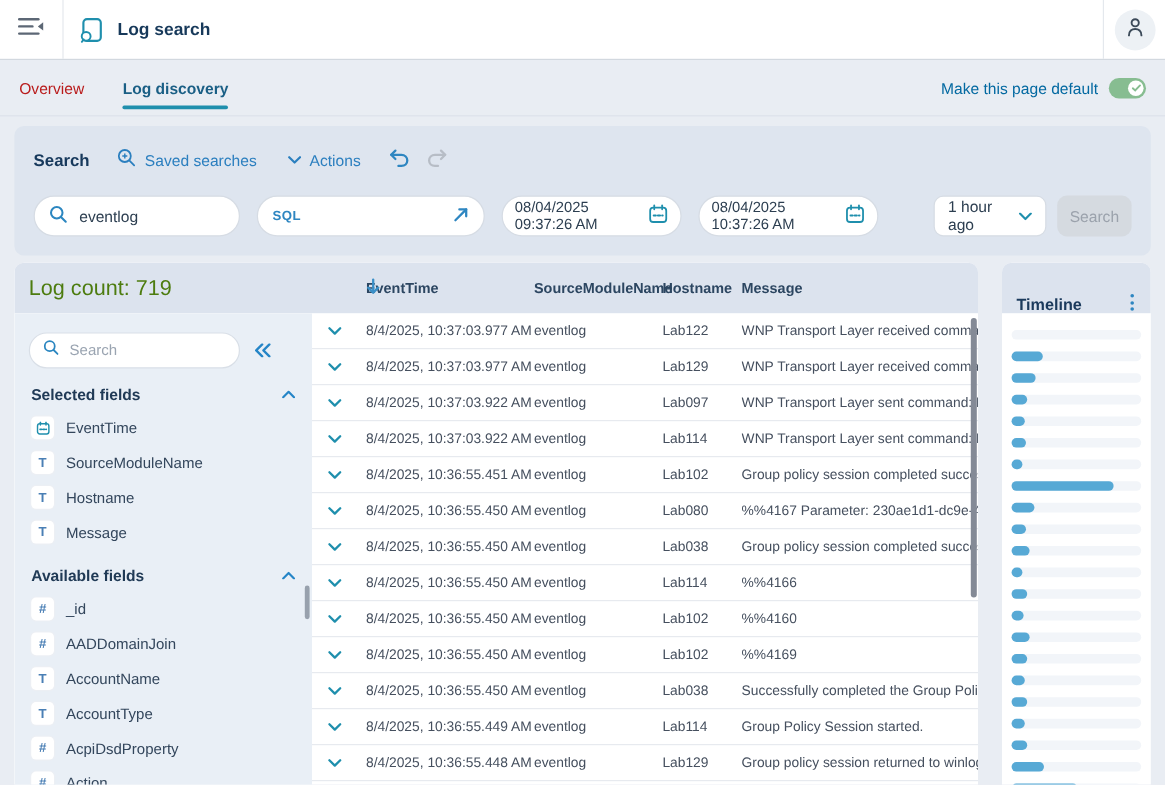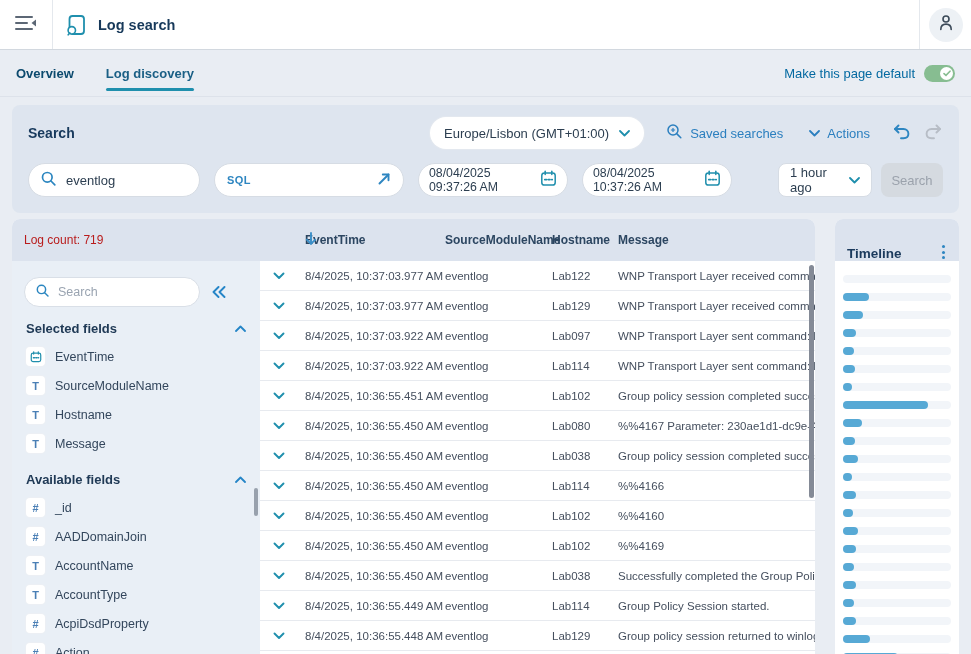--- a/index.html
+++ b/index.html
@@ -8,21 +8,21 @@
   
   .topbar{height:49px;background:#fff;border-bottom:1px solid #d2d8df;display:flex;align-items:center;}
   .burger-box{width:52px;height:100%;display:flex;align-items:center;justify-content:center;border-right:1px solid #e4e8ed;cursor:pointer;}
   .logo-box{margin-left:12px;display:flex;align-items:center;}
   .app-title{margin-left:10px;font-size:14.5px;font-weight:700;color:#17395a;}
   .topbar-right{margin-left:auto;height:100%;display:flex;align-items:center;justify-content:center;width:51px;border-left:1px solid #e4e8ed;}
   .avatar{width:34px;height:34px;border-radius:50%;background:#edf1f5;display:flex;align-items:center;justify-content:center;cursor:pointer;}
 
   
   .tabbar{height:46px;display:flex;align-items:stretch;padding:0 16px;border-bottom:1px solid #dde2ea;}
-  .tab{display:flex;align-items:center;font-size:13px;color:#0c4a6e;margin-right:32px;position:relative;cursor:pointer;font-weight:bold;}
+  .tab{display:flex;align-items:center;font-size:13px;color:#b91c1c;margin-right:32px;position:relative;cursor:pointer;}
   .tab.active{color:#1a5f85;font-weight:700;}
   .tab.active::after{content:"";position:absolute;left:0;right:0;bottom:5px;height:3px;border-radius:2px;background:#1f8fad;}
   .default-wrap{margin-left:auto;display:flex;align-items:center;gap:9px;font-size:13px;color:#0369a1;}
   .toggle{width:31px;height:17px;border-radius:9px;background:#87bd91;position:relative;cursor:pointer;}
   .toggle .knob{position:absolute;right:2px;top:2px;width:13px;height:13px;border-radius:50%;background:#fff;display:flex;align-items:center;justify-content:center;}
 
   
   .search-panel{margin:8px 12px 0;background:#dee5ef;border-radius:8px;padding:12px 16px 16px;}
   .sp-row1{display:flex;align-items:center;height:32px;}
   .sp-title{font-size:14px;font-weight:700;color:#17395c;}
@@ -41,21 +41,21 @@
   .sql-pill{width:164px;padding:0 12px;justify-content:space-between;margin-right:14px;cursor:pointer;}
   .sql-label{font-size:11px;font-weight:700;color:#2e86c1;letter-spacing:.4px;}
   .date-pill{width:128px;padding:0 10px;justify-content:space-between;margin-right:14px;font-size:12.3px;cursor:pointer;}
   .range-pill{width:70px;padding:0 11px;justify-content:space-between;border-radius:8px;margin-left:32px;cursor:pointer;}
   .search-btn{margin-left:auto;width:62px;height:34px;border-radius:8px;background:#d5dae0;color:#9ba2ac;font-size:13px;border:none;font-family:"Liberation Sans",sans-serif;}
 
   
   .main{display:flex;margin:6px 12px 0;gap:20px;height:438px;}
   .results-card{width:803px;display:flex;flex-direction:column;border-radius:8px 8px 0 0;overflow:hidden;background:#fff;flex-shrink:0;}
   .results-head{display:flex;height:42px;background:#dce3ee;flex-shrink:0;align-items:center;}
-  .logcount{width:236px;flex-shrink:0;padding-left:12px;font-size:12px;color:#b91c1c;}
+  .logcount{width:236px;flex-shrink:0;padding-left:12px;font-size:18px;color:#4d7c0f;}
   .cols{flex:1;position:relative;height:100%;font-size:12px;font-weight:700;color:#2c4661;}
   .cols span{position:absolute;top:50%;transform:translateY(-50%);white-space:nowrap;}
   .col-time{left:45px;display:flex;align-items:center;gap:6px;}
   .col-module{left:185px;}
   .col-host{left:292px;}
   .col-msg{left:358px;}
   .results-body{flex:1;display:flex;position:relative;overflow:hidden;}
 
   
   .fields-panel{width:236px;flex-shrink:0;background:#e9eff6;padding:16px 0 0 12px;position:relative;}
@@ -141,28 +141,20 @@
               <path d="M1 3.6 L3 5.4 L7 1.2" stroke="#87bd91" stroke-width="1.6" fill="none" stroke-linecap="round"></path>
             </svg>
         </div>
       </div>
     </div>
   </div>
 
   <section class="search-panel">
     <div class="sp-row1">
       <div class="sp-title">Search</div>
-      <div class="tz-pill">
-        <span>Europe/Lisbon (GMT+01:00)</span>
-        <span class="tz-chev">
-          <svg width="11" height="7" viewBox="0 0 11 7" fill="none" stroke="currentColor" stroke-width="1.8" stroke-linecap="round" stroke-linejoin="round">
-              <path d="M1 1 L5.5 5.5 L10 1"></path>
-            </svg>
-        </span>
-      </div>
       <div class="link-btn saved">
         <span>
           <svg width="17" height="17" viewBox="0 0 17 17" fill="none" stroke="#2b7fbf" stroke-width="1.5">
               <circle cx="7" cy="7" r="5"></circle>
               <line x1="10.9" y1="10.9" x2="14.8" y2="14.8" stroke-linecap="round"></line>
               <path d="M7 4.9 V9.1 M4.9 7 H9.1" stroke-width="1.2"></path>
             </svg>
         </span>
         <span>Saved searches</span>
       </div>

